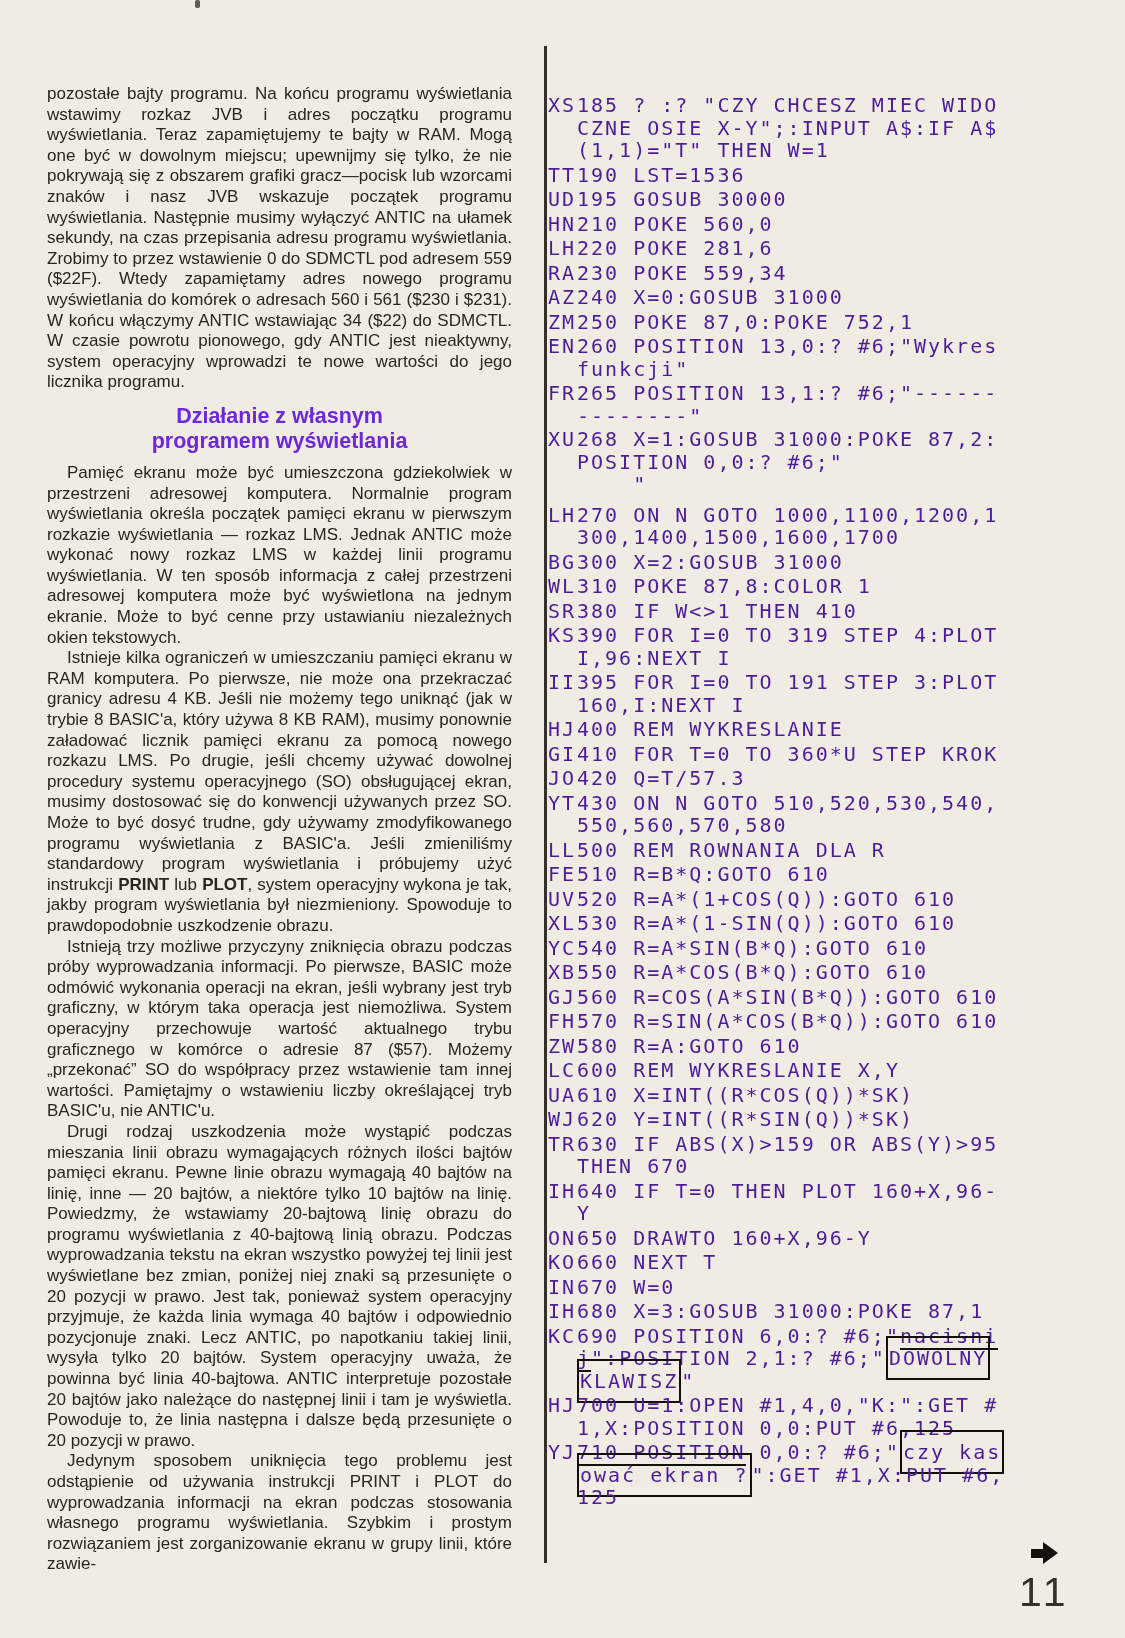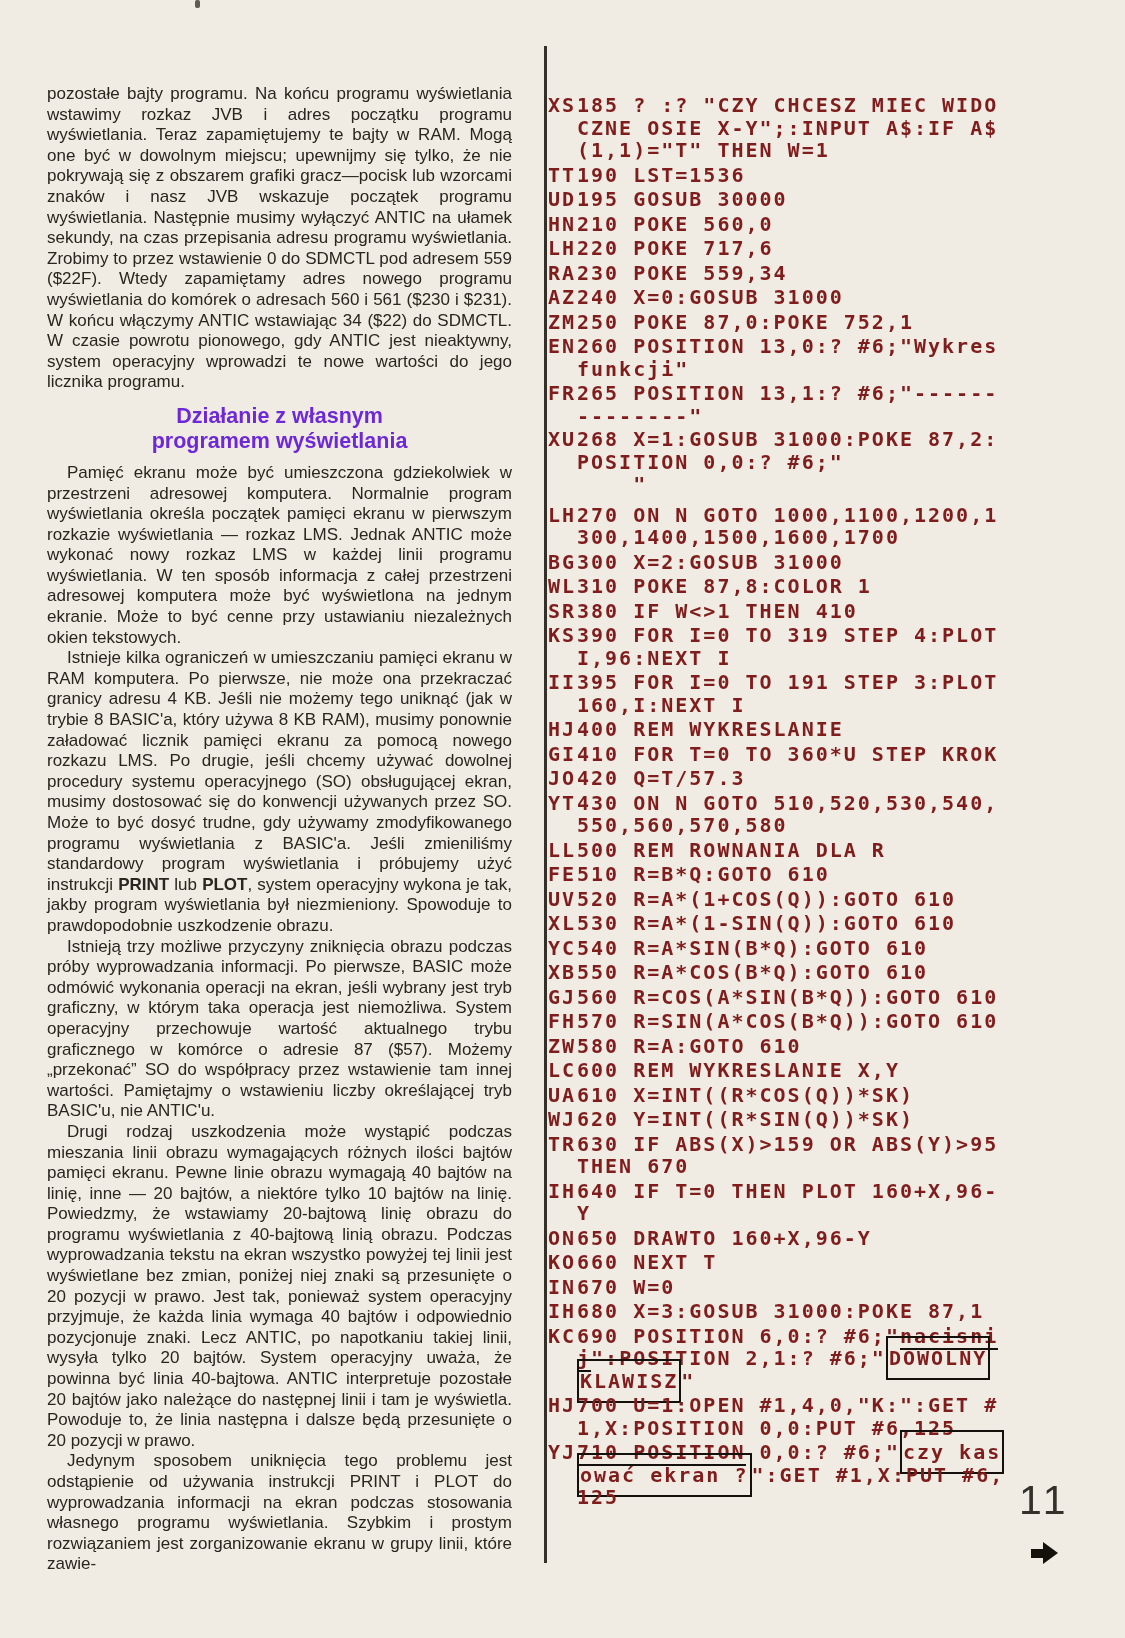--- a/index.html
+++ b/index.html
@@ -26,36 +26,36 @@
     text-align:center;margin:11px 0 8px 0;color:#6d28d9;
   }
 
   
   .divider{position:absolute;left:544px;top:46px;width:3px;height:1517px;background:#35302a;}
 
   
   .listing{
     position:absolute;left:548px;top:92px;width:480px;
     font-family:"DejaVu Sans Mono",monospace;
-    font-weight:bold;font-size:20px;line-height:22.5px;
-    letter-spacing:2px;color:#7f1d1d;
+    font-weight:normal;font-size:20px;line-height:22.5px;
+    letter-spacing:2px;color:#4c1d95;
   }
   .stmt{display:flex;margin-top:2px;}
   .chk{flex:0 0 29px;width:29px;}
   .codelines{flex:1;}
   .cl{white-space:pre;}
   .inv{border:2px solid #14110d;padding:8px 1px;}
   .und{border-bottom:2px solid #14110d;}
 
   
   .arrow{position:absolute;left:1031px;top:1542px;display:flex;align-items:center;}
   .arrow .tail{width:12px;height:9px;background:#14110d;}
   .arrow .head{width:0;height:0;border-left:15px solid #14110d;border-top:11px solid transparent;border-bottom:11px solid transparent;}
   .pagenum{
-    position:absolute;left:1019px;top:1478px;
+    position:absolute;left:1019px;top:1570px;
     font-size:41px;line-height:44px;color:#34312b;letter-spacing:4px;
   }
 </style>
 </head>
 <body>
 
 <div class="page">
   <div class="speck"></div>
 
   <div class="artcol" id="article-root">
@@ -96,21 +96,21 @@
       </div>
       <div class="stmt">
         <span class="chk">HN</span>
         <div class="codelines">
           <div class="cl"><span>210 POKE 560,0</span></div>
         </div>
       </div>
       <div class="stmt">
         <span class="chk">LH</span>
         <div class="codelines">
-          <div class="cl"><span>220 POKE 717,6</span></div>
+          <div class="cl"><span>220 POKE 281,6</span></div>
         </div>
       </div>
       <div class="stmt">
         <span class="chk">RA</span>
         <div class="codelines">
           <div class="cl"><span>230 POKE 559,34</span></div>
         </div>
       </div>
       <div class="stmt">
         <span class="chk">AZ</span>

